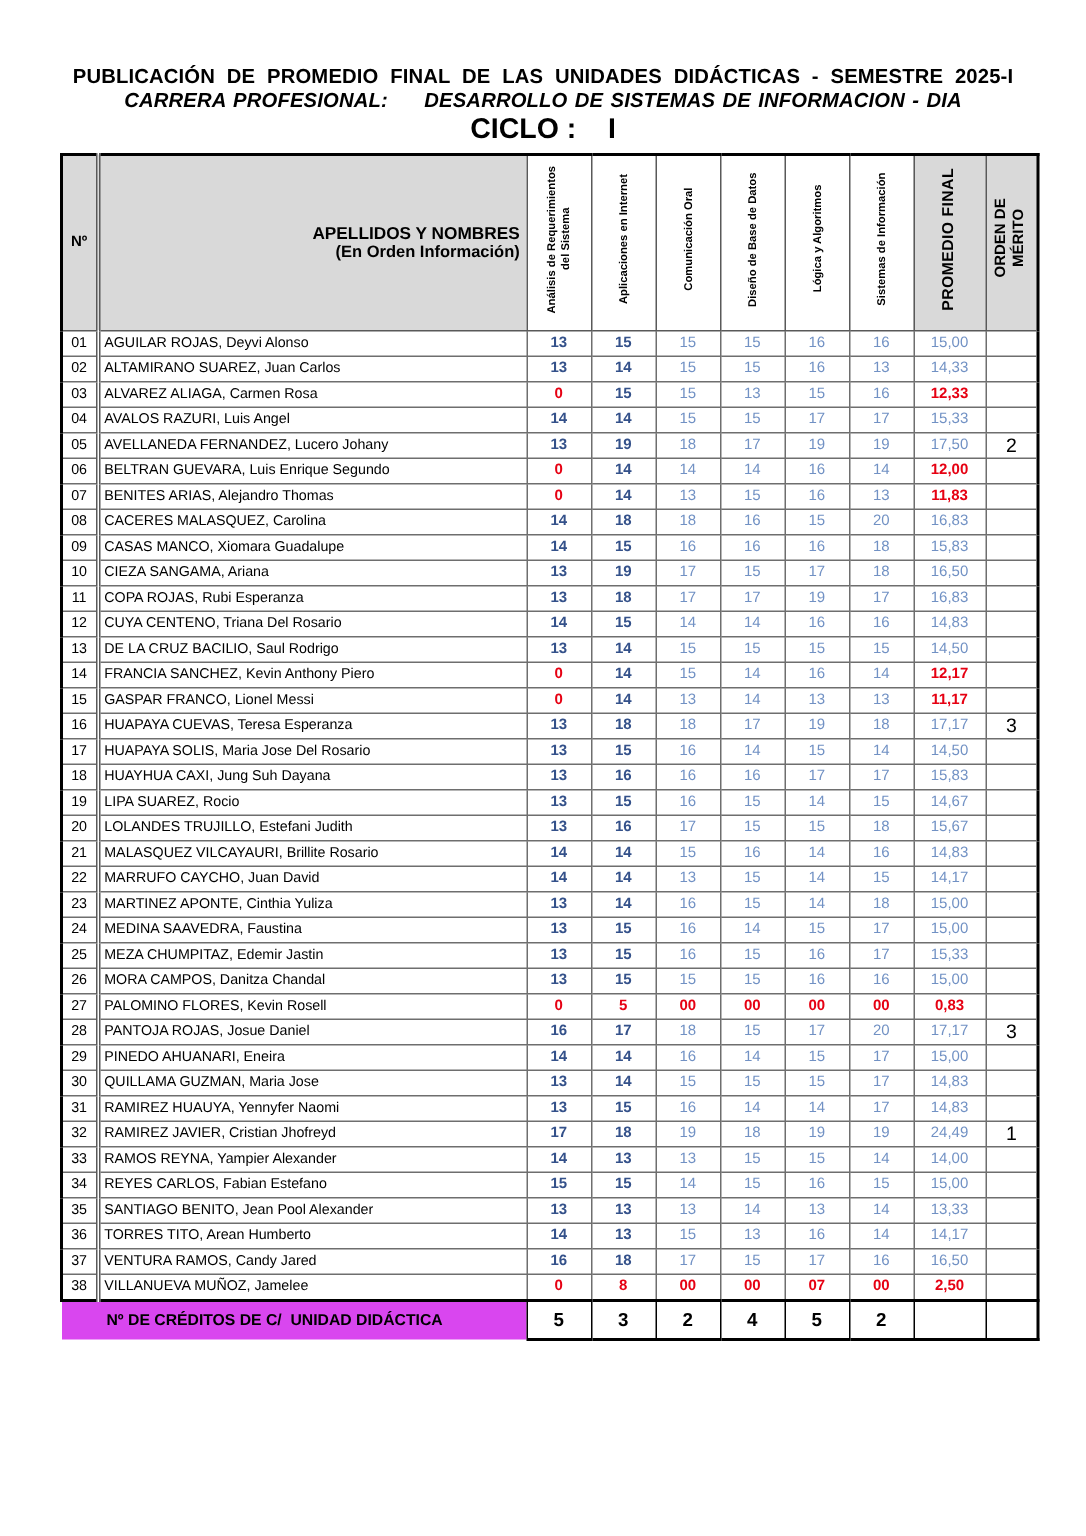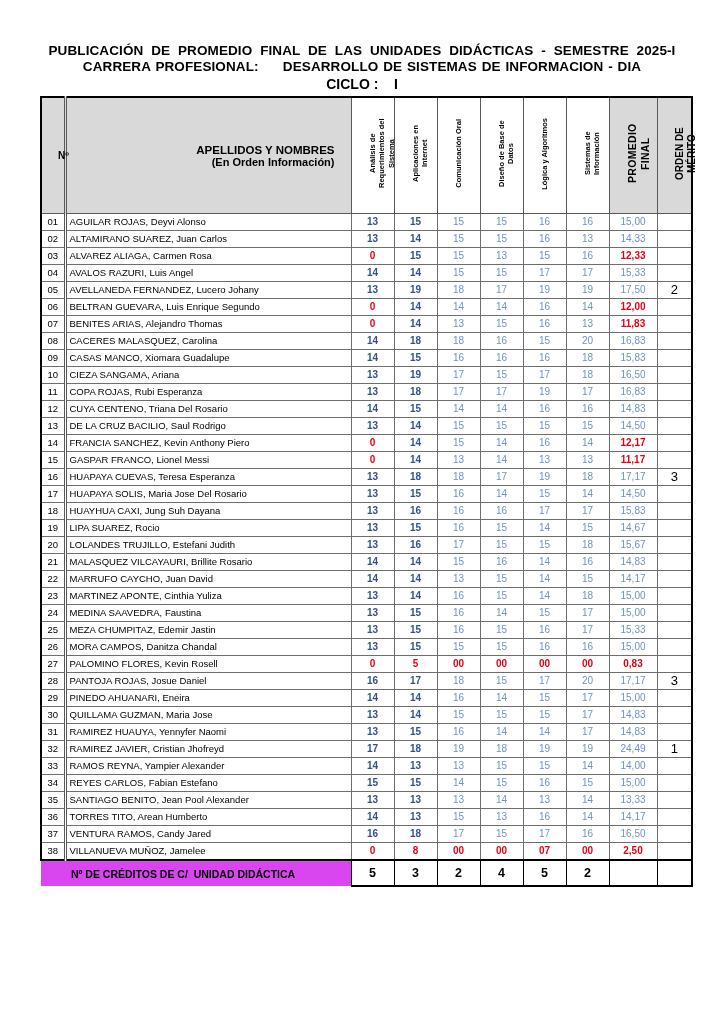--- a/index.html
+++ b/index.html
@@ -15,38 +15,38 @@
   body{
     width:724px;height:1024px;background:#ffffff;
     font-family:"Liberation Sans", sans-serif;color:var(--ink);
     overflow:hidden;
   }
   .page{width:724px;height:1024px;padding-top:5px;margin-top:38px;}
   .title1,.title2{
     text-align:center;font-weight:bold;font-size:13.5px;line-height:1.22;
     white-space:pre;word-spacing:4px;letter-spacing:0.1px;color:#000;
   }
-  .title2{word-spacing:1px;}
+  .title2{word-spacing:1px;font-style:italic;}
   .title3{
-    text-align:center;font-weight:bold;font-size:14px;line-height:1.1;
+    text-align:center;font-weight:bold;font-size:19px;line-height:1.1;
     white-space:pre;color:#000;margin-top:1px;margin-bottom:4px;
   }
   table.grade-table{
     border-collapse:collapse;table-layout:fixed;
     margin-left:40px;width:651px;
   }
   col.c-no{width:24px;}
   col.c-name{width:286px;}
   col.c-sub{width:43px;}
   col.c-prom{width:48px;}
   col.c-mer{width:35px;}
 
   th{
     border:1px solid #595959;background:var(--hdr-gray);
-    font-weight:bold;color:#000;padding:16px;vertical-align:middle;text-align:center;
+    font-weight:bold;color:#000;padding:4px;vertical-align:middle;text-align:center;
     height:114px;
   }
   thead th{border-top:2px solid #000;}
   th.h-no{border-left:2px solid #000;font-size:10px;}
   th.h-name{border-left:3px double #595959;text-align:right;}
   th.h-name .l1{font-size:11.5px;}
   th.h-name .l2{font-size:11px;}
   th.sub{background:#ffffff;}
   th.h-mer{border-right:2px solid #000;}
   .vt{

